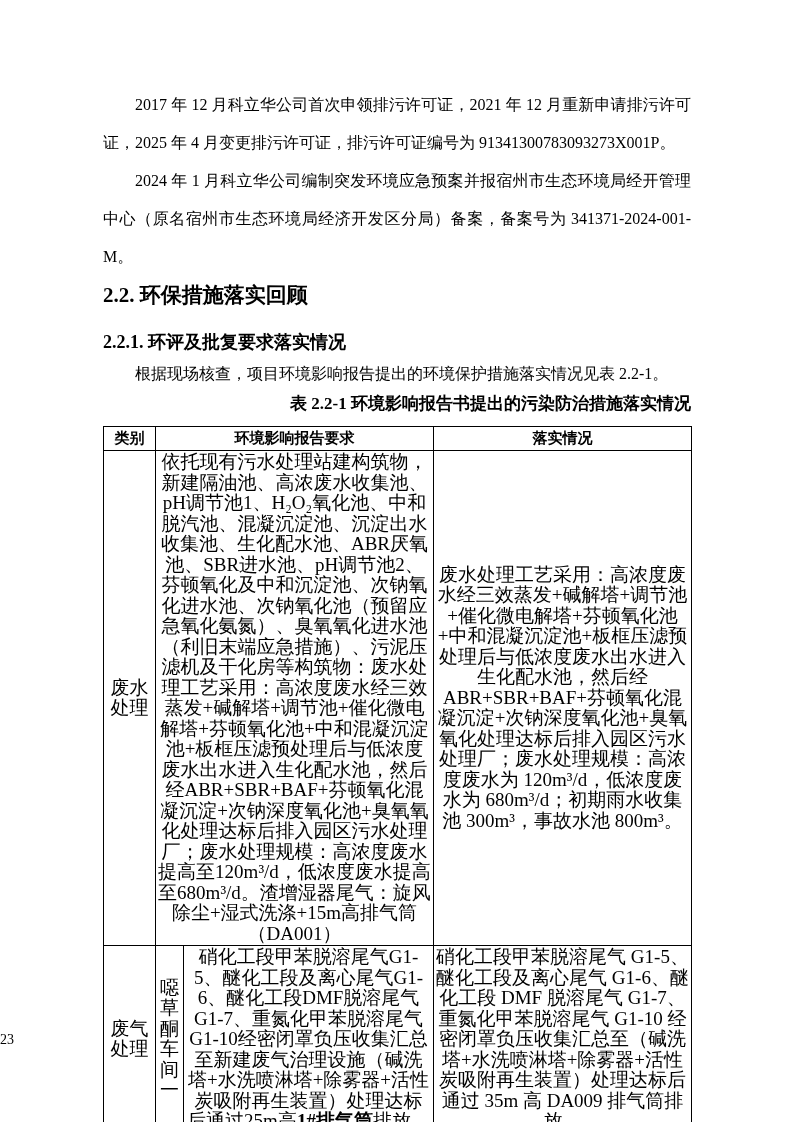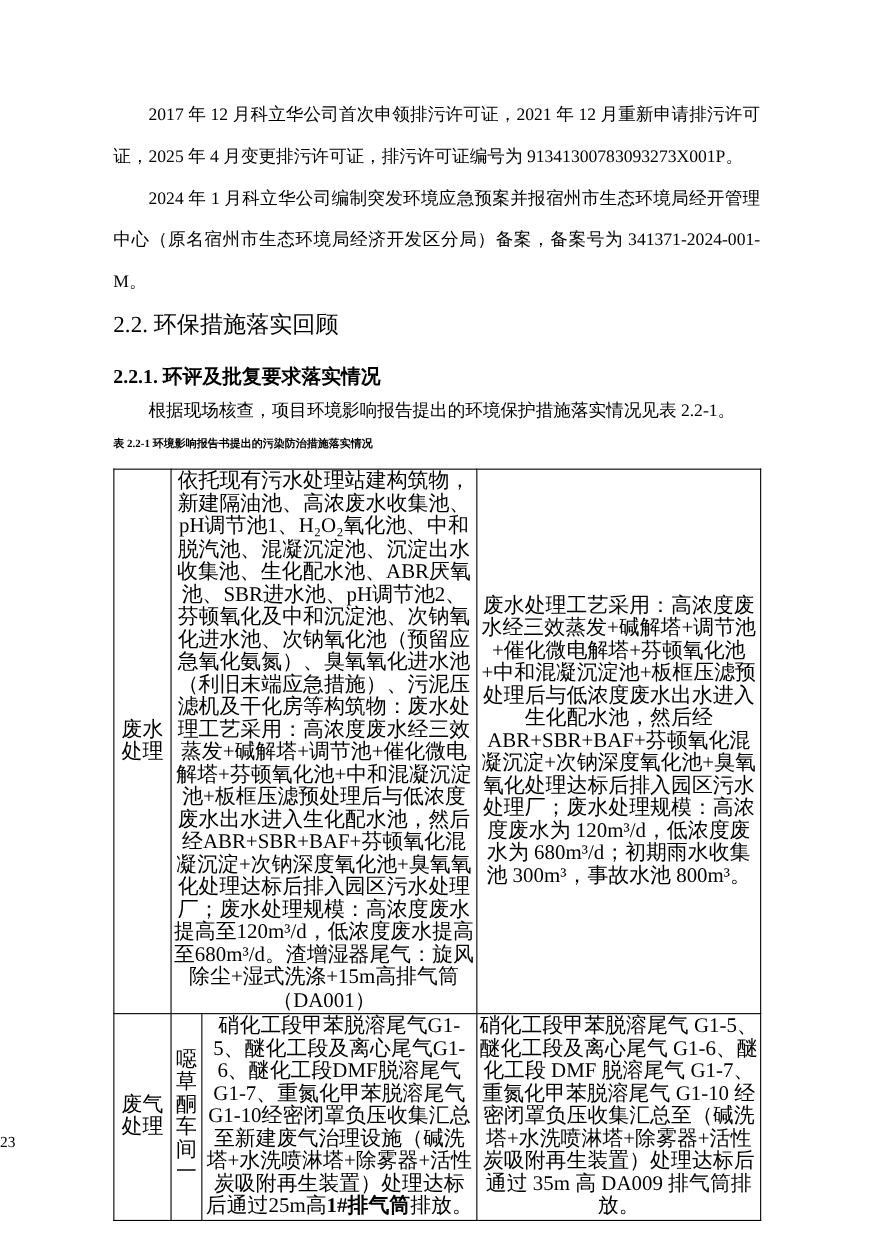--- a/index.html
+++ b/index.html
@@ -25,38 +25,38 @@
     margin: 0;
     font-size: 16px;
     line-height: 38px;
     text-align: justify;
     text-indent: 32px;
   }
   h2.h22 {
     margin: 2px 0 16px 0;
     font-size: 21px;
     line-height: 34px;
-    font-weight: normal;
+    font-weight: bold;
   }
   h3.h221 {
     margin: 9px 0 0 0;
     font-size: 18px;
     line-height: 28px;
     font-weight: bold;
   }
   p.intro {
     margin: 2px 0 0 0;
     line-height: 32px;
   }
   .table-title {
     margin: 3px 0 12px 0;
-    font-size: 10px;
+    font-size: 17px;
     line-height: 21px;
     font-weight: bold;
-    text-align: left;
+    text-align: right;
   }
   table.measures-table {
     margin-top: 2px;
     width: 588px;
     border-collapse: collapse;
     table-layout: fixed;
   }
   table.measures-table td {
     border: 1px solid #000000;
     padding: 1px 2px;
@@ -105,20 +105,25 @@
     <div class="table-title">表 2.2-1 环境影响报告书提出的污染防治措施落实情况</div>
 
     <table class="measures-table">
       <colgroup>
         <col style="width:52px">
         <col style="width:28px">
         <col style="width:250px">
         <col style="width:258px">
       </colgroup>
       <tbody>
+        <tr class="header-row">
+          <td class="th">类别</td>
+          <td class="th" colspan="2">环境影响报告要求</td>
+          <td class="th">落实情况</td>
+        </tr>
         <tr class="row1">
           <td>废水处理</td>
           <td colspan="2" class="req-long">依托现有污水处理站建构筑物，新建隔油池、高浓废水收集池、pH调节池1、H₂O₂氧化池、中和脱汽池、混凝沉淀池、沉淀出水收集池、生化配水池、ABR厌氧池、SBR进水池、pH调节池2、芬顿氧化及中和沉淀池、次钠氧化进水池、次钠氧化池（预留应急氧化氨氮）、臭氧氧化进水池（利旧末端应急措施）、污泥压滤机及干化房等构筑物：废水处理工艺采用：高浓度废水经三效蒸发+碱解塔+调节池+催化微电解塔+芬顿氧化池+中和混凝沉淀池+板框压滤预处理后与低浓度废水出水进入生化配水池，然后经ABR+SBR+BAF+芬顿氧化混凝沉淀+次钠深度氧化池+臭氧氧化处理达标后排入园区污水处理厂；废水处理规模：高浓度废水提高至120m³/d，低浓度废水提高至680m³/d。渣增湿器尾气：旋风除尘+湿式洗涤+15m高排气筒（DA001）</td>
           <td>废水处理工艺采用：高浓度废水经三效蒸发+碱解塔+调节池+催化微电解塔+芬顿氧化池+中和混凝沉淀池+板框压滤预处理后与低浓度废水出水进入生化配水池，然后经 ABR+SBR+BAF+芬顿氧化混凝沉淀+次钠深度氧化池+臭氧氧化处理达标后排入园区污水处理厂；废水处理规模：高浓度废水为 120m³/d，低浓度废水为 680m³/d；初期雨水收集池 300m³，事故水池 800m³。</td>
         </tr>
         <tr class="row2">
           <td>废气处理</td>
           <td class="vertical-cell">噁草酮车间一</td>
           <td><span>硝化工段甲苯脱溶尾气G1-5、醚化工段及离心尾气G1-6、醚化工段DMF脱溶尾气G1-7、重氮化甲苯脱溶尾气G1-10经密闭罩负压收集汇总至新建废气治理设施（碱洗塔+水洗喷淋塔+除雾器+活性炭吸附再生装置）处理达标后通过25m高</span><span class="bold-seg">1#排气筒</span><span>排放。</span></td>
           <td>硝化工段甲苯脱溶尾气 G1-5、醚化工段及离心尾气 G1-6、醚化工段 DMF 脱溶尾气 G1-7、重氮化甲苯脱溶尾气 G1-10 经密闭罩负压收集汇总至（碱洗塔+水洗喷淋塔+除雾器+活性炭吸附再生装置）处理达标后通过 35m 高 DA009 排气筒排放。</td>

